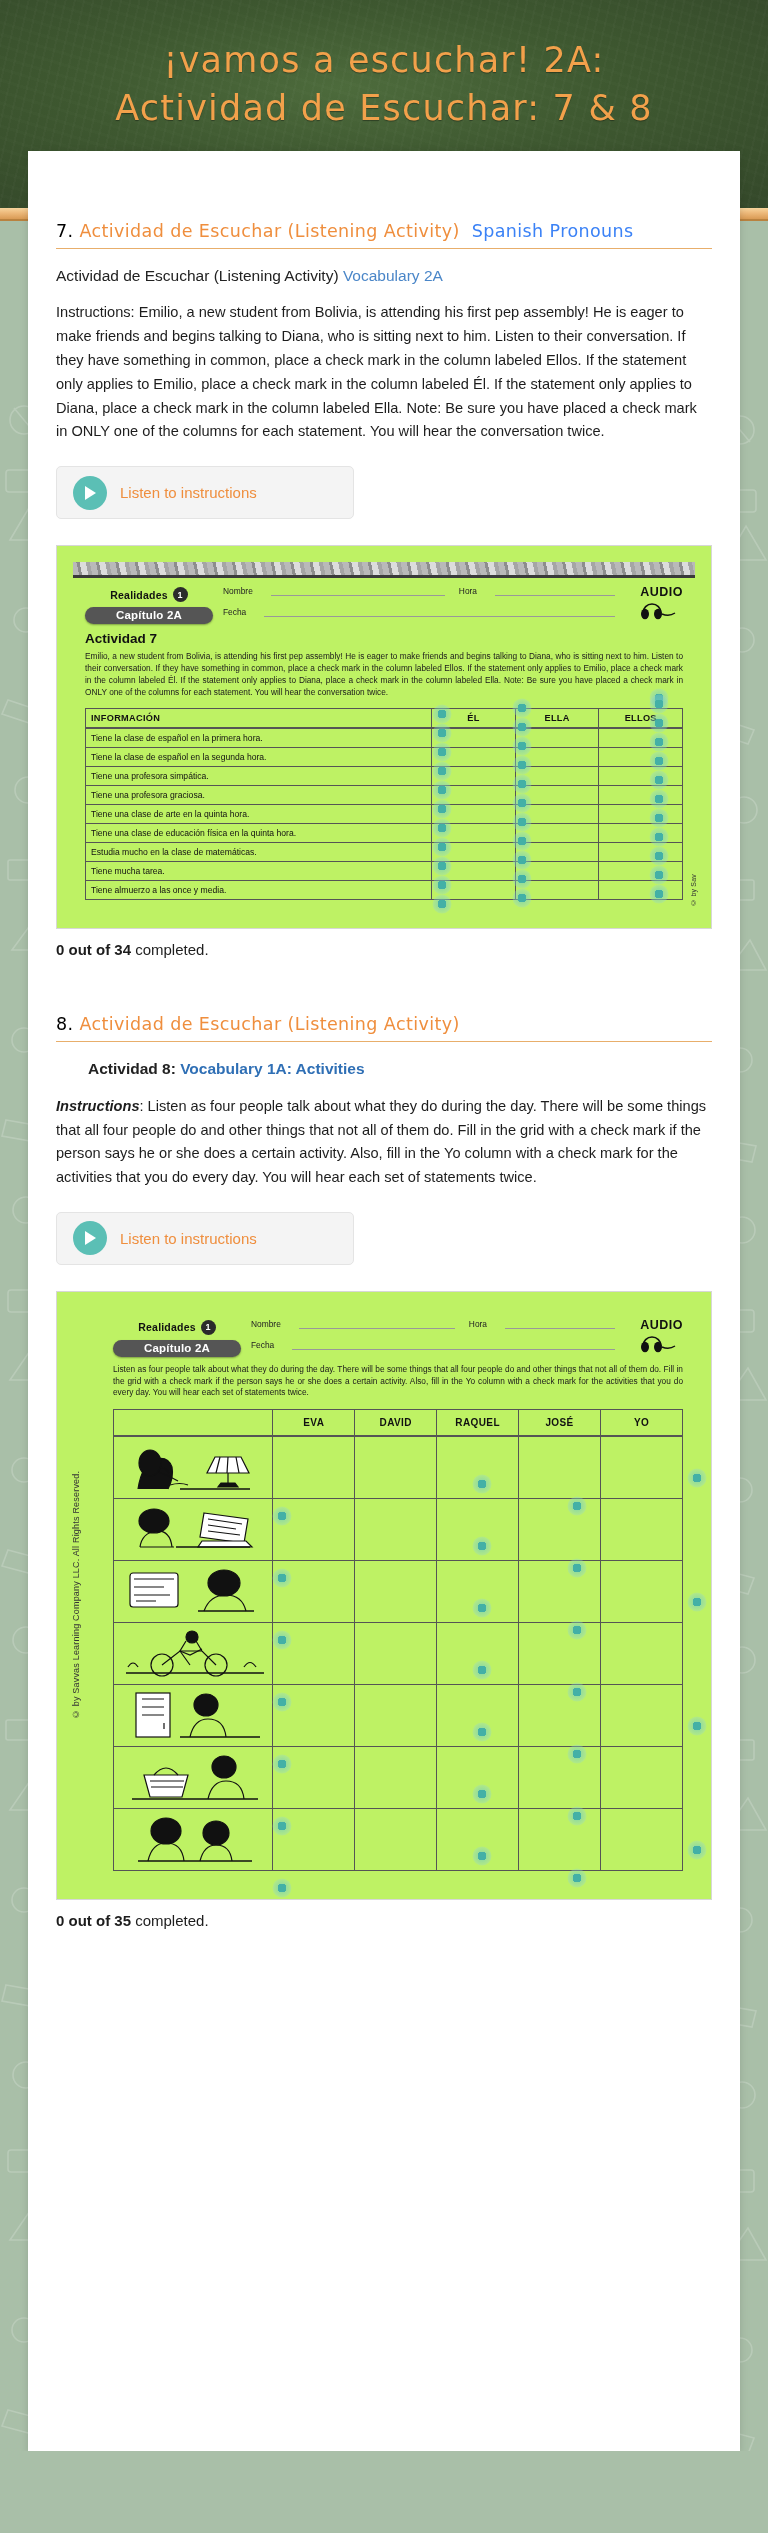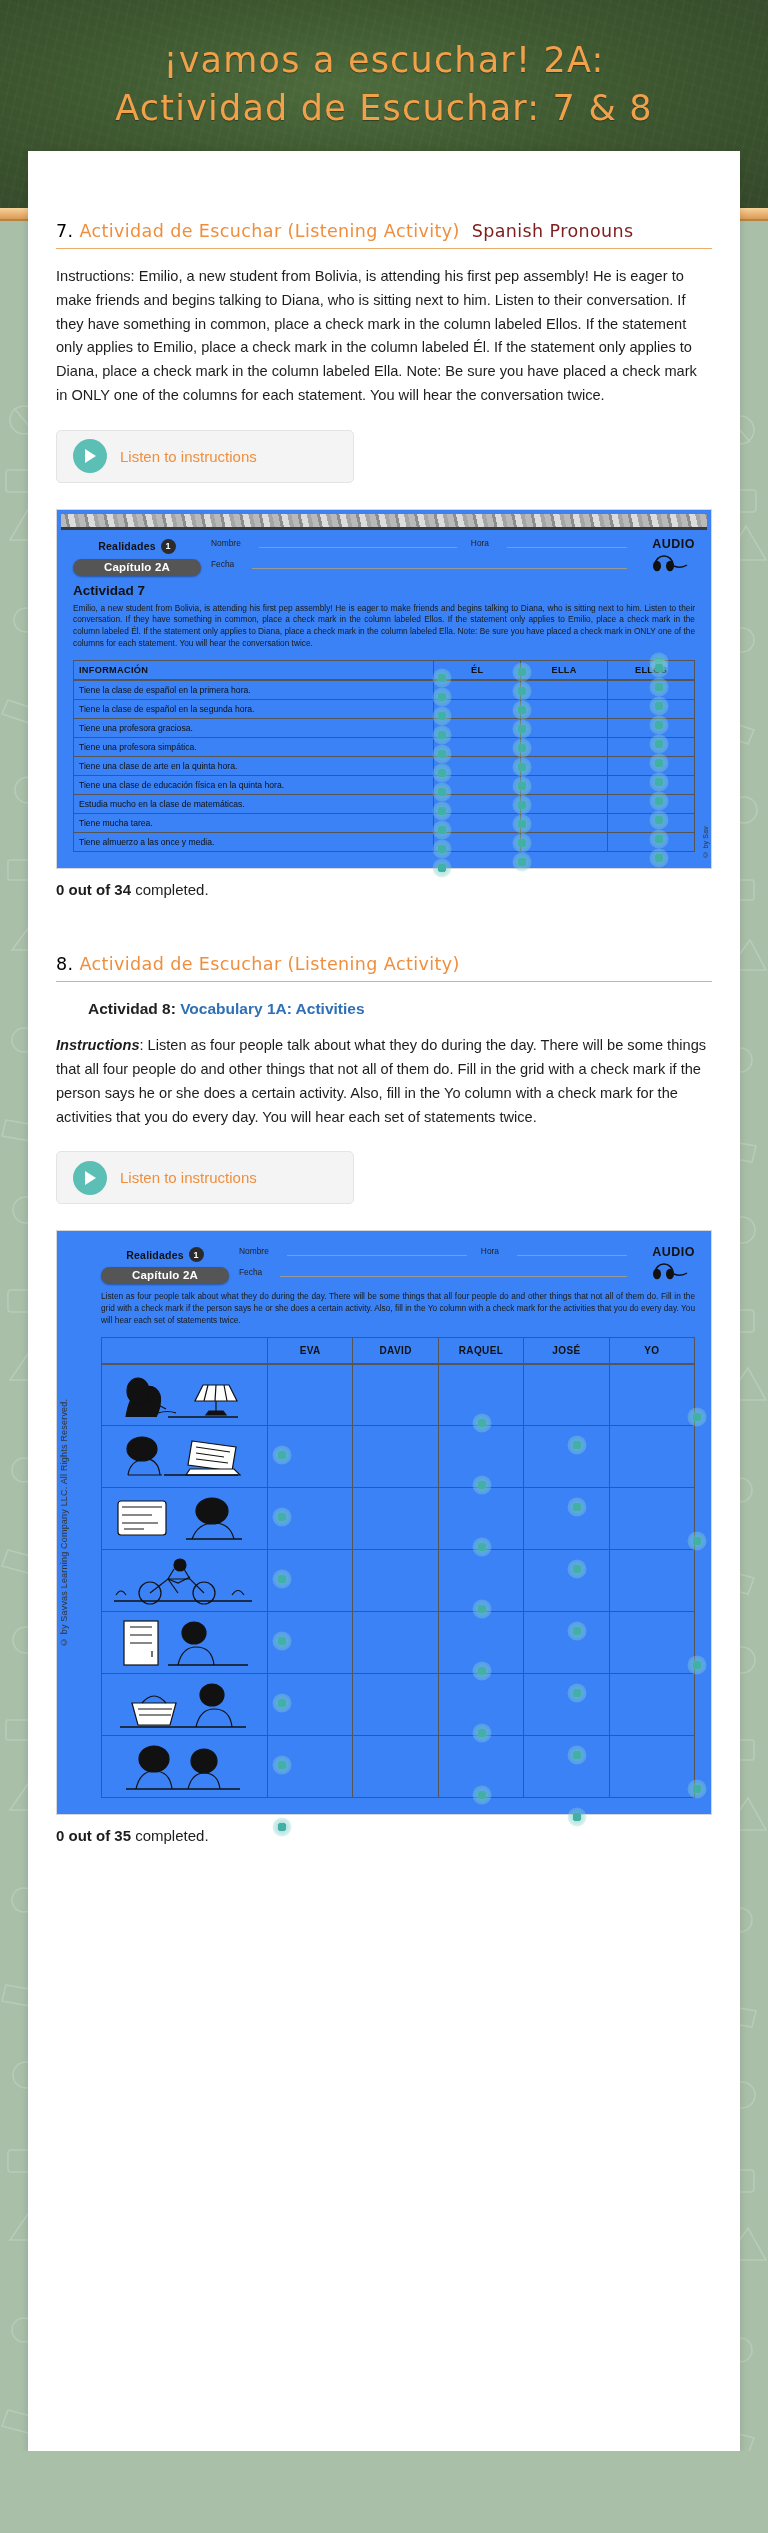--- a/index.html
+++ b/index.html
@@ -77,21 +77,21 @@
   .sec-head {
     font-family: "DejaVu Sans", sans-serif;
     font-size: 17.5px;
     letter-spacing: .4px;
     padding-bottom: 7px;
     border-bottom: 1.5px solid #e8ae6b;
     margin-bottom: 16px;
     white-space: nowrap;
   }
   .sec-head .num-title { color: #ef8e3d; }
-  .sec-head .sub-topic { color: #7f1d1d; margin-left: 6px; }
+  .sec-head .sub-topic { color: #3b82f6; margin-left: 6px; }
 
   .act-line {
     font-size: 15.5px;
     color: #222;
     margin-bottom: 14px;
     line-height: 1.45;
   }
   .act-line .link { color: #4a86c8; }
   .act-line.b8 { font-weight: bold; margin-left: 32px; }
   .act-line.b8 .link { color: #2f6fb5; }
@@ -124,24 +124,24 @@
     border-radius: 50%;
     background: #5bbfb5;
     display: flex; align-items: center; justify-content: center;
     flex: 0 0 auto;
   }
   .play-circle svg { display: block; }
   .listen-label { color: #ef8e3d; font-size: 15px; }
 
   
   .worksheet {
-    background: #3b82f6;
+    background: #bef264;
     border: 1px solid #d7d7d7;
     position: relative;
-    padding: 4px;
+    padding: 16px;
     margin-bottom: 12px;
   }
   .ws-topbar {
     height: 16px;
     background:
       repeating-linear-gradient(78deg, #b9b9b9 0 6px, #8d8d8d 6px 9px, #dcdcdc 9px 15px, #a5a5a5 15px 19px);
     border-bottom: 3px solid #3a3a3a;
   }
   .ws-inner { padding: 7px 12px 12px 12px; position: relative; }
 
@@ -327,20 +327,24 @@
 <div class="card">
 
   <div>
 
     <div class="sec-head">
       <span>7.</span>
       <span class="num-title">Actividad de Escuchar (Listening Activity)</span>
       <span class="sub-topic">Spanish Pronouns</span>
     </div>
 
+    <div class="act-line">
+      <span>Actividad de Escuchar (Listening Activity)</span>
+      <span class="link">Vocabulary 2A</span>
+    </div>
 
     <div class="instructions">Instructions: Emilio, a new student from Bolivia, is attending his first pep assembly! He is eager to make friends and begins talking to Diana, who is sitting next to him. Listen to their conversation. If they have something in common, place a check mark in the column labeled Ellos. If the statement only applies to Emilio, place a check mark in the column labeled Él. If the statement only applies to Diana, place a check mark in the column labeled Ella. Note: Be sure you have placed a check mark in ONLY one of the columns for each statement. You will hear the conversation twice.</div>
 
     <div class="listen-btn">
       <span class="play-circle">
         <svg width="14" height="16" viewBox="0 0 14 16">
             <polygon points="2,1 13,8 2,15" fill="#ffffff"></polygon>
           </svg>
       </span>
       <span class="listen-label">Listen to instructions</span>
@@ -408,27 +412,27 @@
                 <td class="cell"></td>
                 <td class="cell"></td>
               </tr>
               <tr>
                 <td class="stmt">Tiene la clase de español en la segunda hora.</td>
                 <td class="cell"></td>
                 <td class="cell"></td>
                 <td class="cell"></td>
               </tr>
               <tr>
+                <td class="stmt">Tiene una profesora simpática.</td>
+                <td class="cell"></td>
+                <td class="cell"></td>
+                <td class="cell"></td>
+              </tr>
+              <tr>
                 <td class="stmt">Tiene una profesora graciosa.</td>
-                <td class="cell"></td>
-                <td class="cell"></td>
-                <td class="cell"></td>
-              </tr>
-              <tr>
-                <td class="stmt">Tiene una profesora simpática.</td>
                 <td class="cell"></td>
                 <td class="cell"></td>
                 <td class="cell"></td>
               </tr>
               <tr>
                 <td class="stmt">Tiene una clase de arte en la quinta hora.</td>
                 <td class="cell"></td>
                 <td class="cell"></td>
                 <td class="cell"></td>
               </tr>

